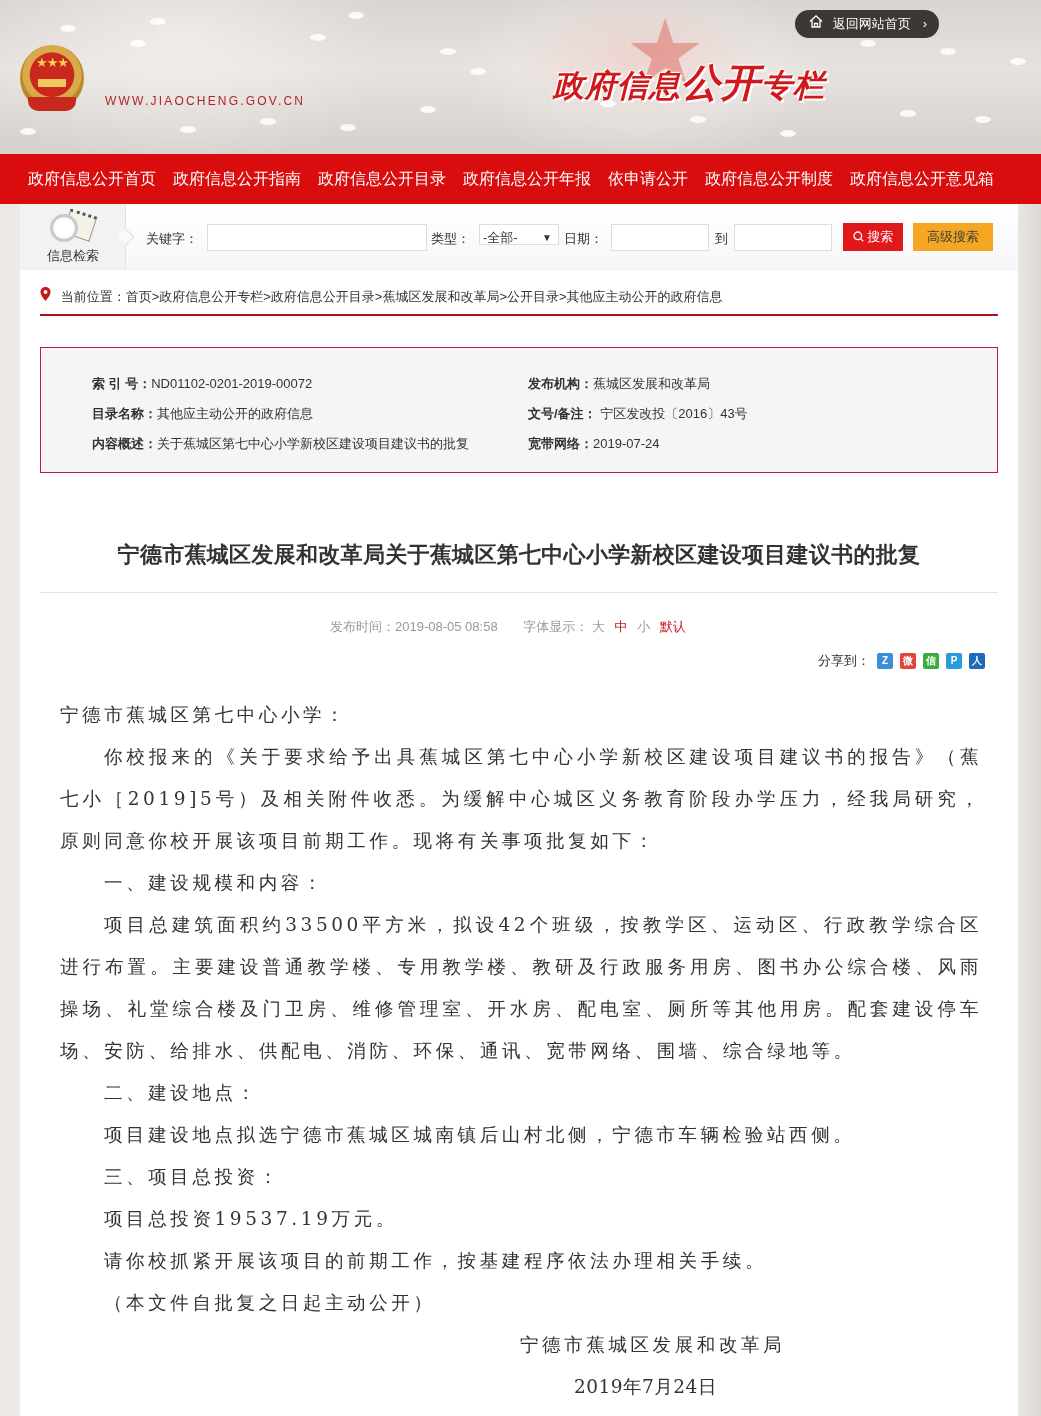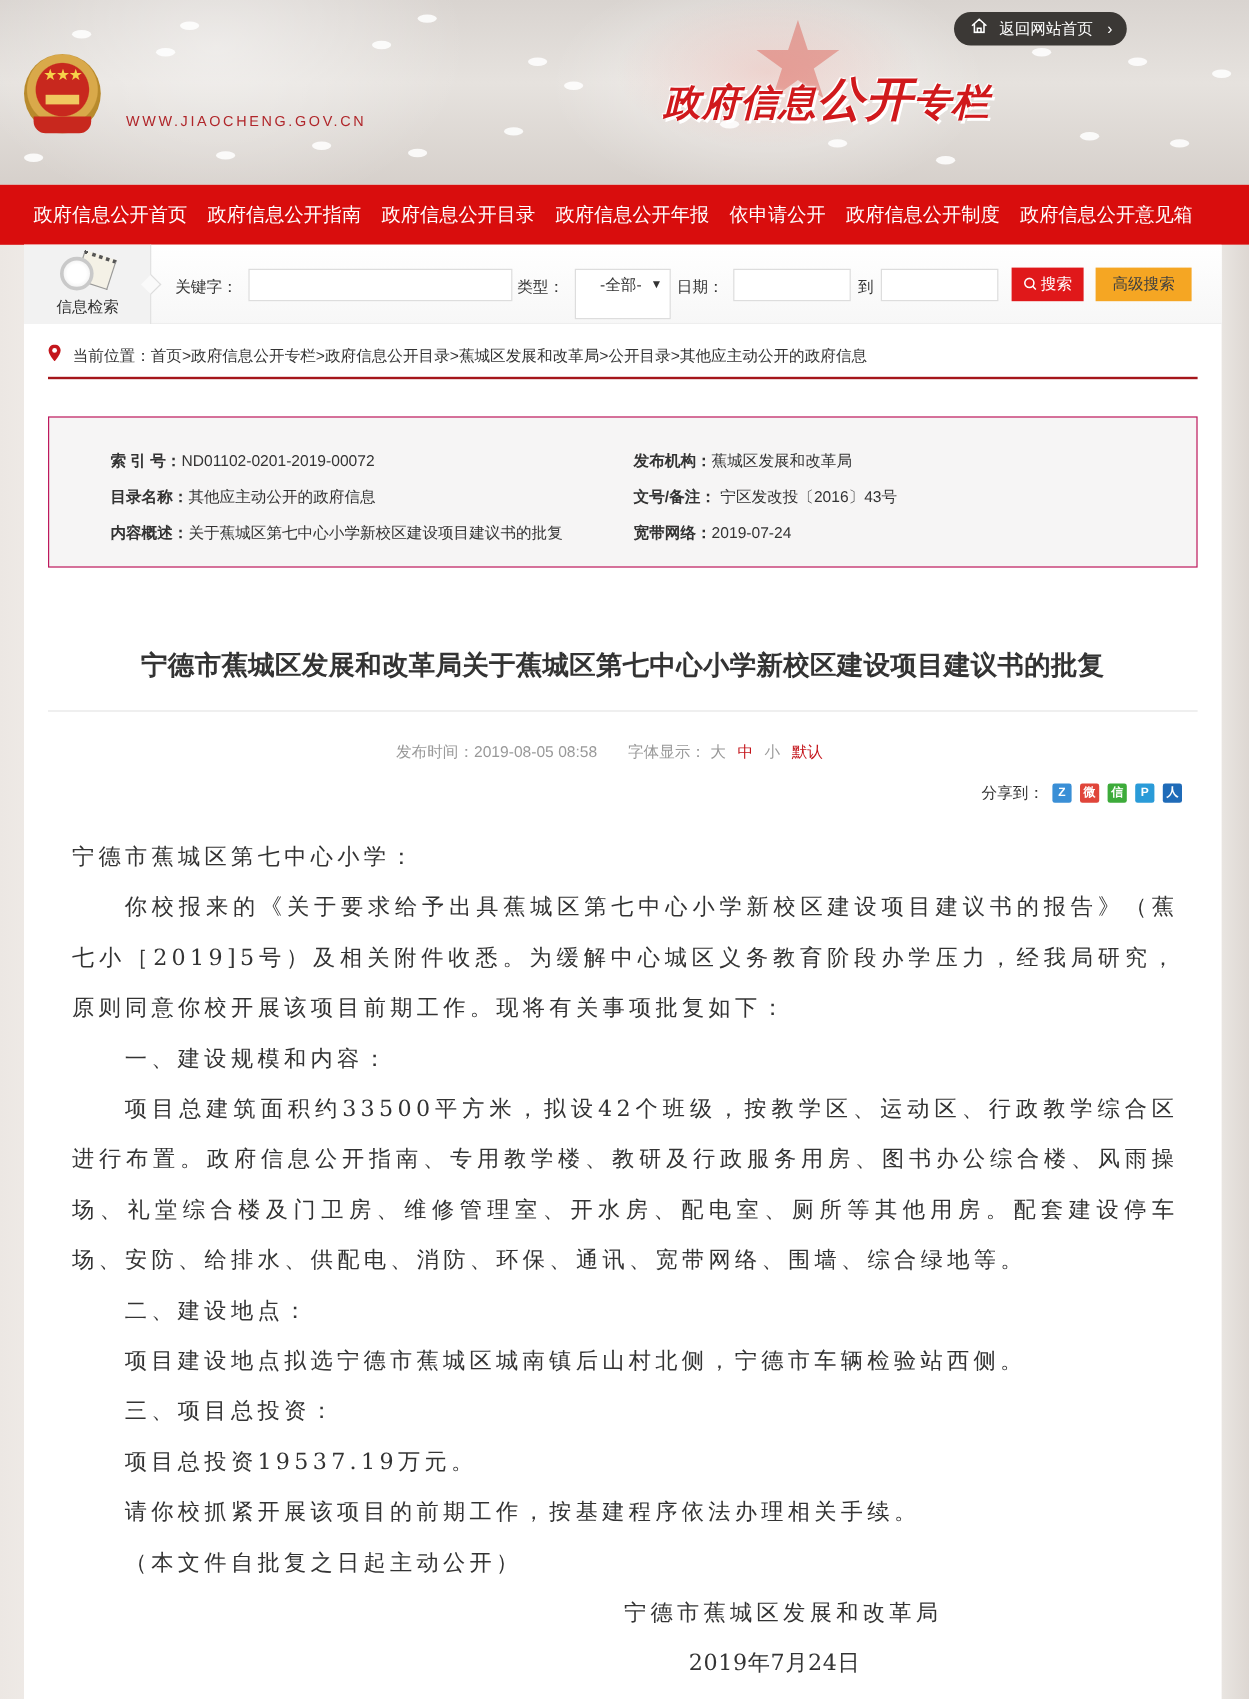--- a/index.html
+++ b/index.html
@@ -94,22 +94,22 @@
   .search-side .arrow {
     position: absolute; right: -7px; top: 27px; width: 12px; height: 12px;
     background: #fafafa; border-top: 1px solid #ddd; border-right: 1px solid #ddd; transform: rotate(45deg);
   }
   .sb-label { position: absolute; top: 26px; font-size: 13px; color: #333; }
   .sb-input {
     position: absolute; top: 20px; height: 27px; border: 1px solid #ddd; background: #fff;
     font-size: 13px; padding: 0 4px;
   }
   .sb-select {
-    position: absolute; top: 20px; left: 459px; width: 80px; height: 42px; border: 1px solid #ddd;
-    background: #fff; font-size: 13px; line-height: 25px; padding-left: 20px;
+    position: absolute; top: 20px; left: 459px; width: 80px; height: 21px; border: 1px solid #ddd;
+    background: #fff; font-size: 13px; line-height: 25px; padding-left: 3px;
   }
   .sb-select .tri { position: absolute; right: 6px; top: 0; font-size: 10px; }
   .btn-search {
     position: absolute; left: 823px; top: 19px; width: 60px; height: 28px;
     background: #e0181a; color: #fff; font-size: 13px; line-height: 28px; text-align: center;
   }
   .btn-adv {
     position: absolute; left: 893px; top: 19px; width: 80px; height: 28px;
     background: #f5a623; color: #404040; font-size: 13px; line-height: 28px; text-align: center;
   }
@@ -301,21 +301,21 @@
     <span class="si" style="background:#e0453a">微</span>
     <span class="si" style="background:#3dab3a">信</span>
     <span class="si" style="background:#2a9bd8">P</span>
     <span class="si" style="background:#1f6bb8">人</span>
   </div>
 
   <div class="body-text">
     <p>宁德市蕉城区第七中心小学：</p>
     <p class="ind">你校报来的《关于要求给予出具蕉城区第七中心小学新校区建设项目建议书的报告》（蕉七小［2019]5号）及相关附件收悉。为缓解中心城区义务教育阶段办学压力，经我局研究，原则同意你校开展该项目前期工作。现将有关事项批复如下：</p>
     <p class="ind2">一、建设规模和内容：</p>
-    <p class="ind">项目总建筑面积约33500平方米，拟设42个班级，按教学区、运动区、行政教学综合区进行布置。政府信息公开指南、专用教学楼、教研及行政服务用房、图书办公综合楼、风雨操场、礼堂综合楼及门卫房、维修管理室、开水房、配电室、厕所等其他用房。配套建设停车场、安防、给排水、供配电、消防、环保、通讯、宽带网络、围墙、综合绿地等。</p>
+    <p class="ind">项目总建筑面积约33500平方米，拟设42个班级，按教学区、运动区、行政教学综合区进行布置。主要建设普通教学楼、专用教学楼、教研及行政服务用房、图书办公综合楼、风雨操场、礼堂综合楼及门卫房、维修管理室、开水房、配电室、厕所等其他用房。配套建设停车场、安防、给排水、供配电、消防、环保、通讯、宽带网络、围墙、综合绿地等。</p>
     <p class="ind2">二、建设地点：</p>
     <p class="ind2">项目建设地点拟选宁德市蕉城区城南镇后山村北侧，宁德市车辆检验站西侧。</p>
     <p class="ind2">三、项目总投资：</p>
     <p class="ind2">项目总投资19537.19万元。</p>
     <p class="ind2">请你校抓紧开展该项目的前期工作，按基建程序依法办理相关手续。</p>
     <p class="ind2">（本文件自批复之日起主动公开）</p>
     <p class="sig">宁德市蕉城区发展和改革局</p>
     <p class="date">2019年7月24日</p>
   </div>
 </div>

